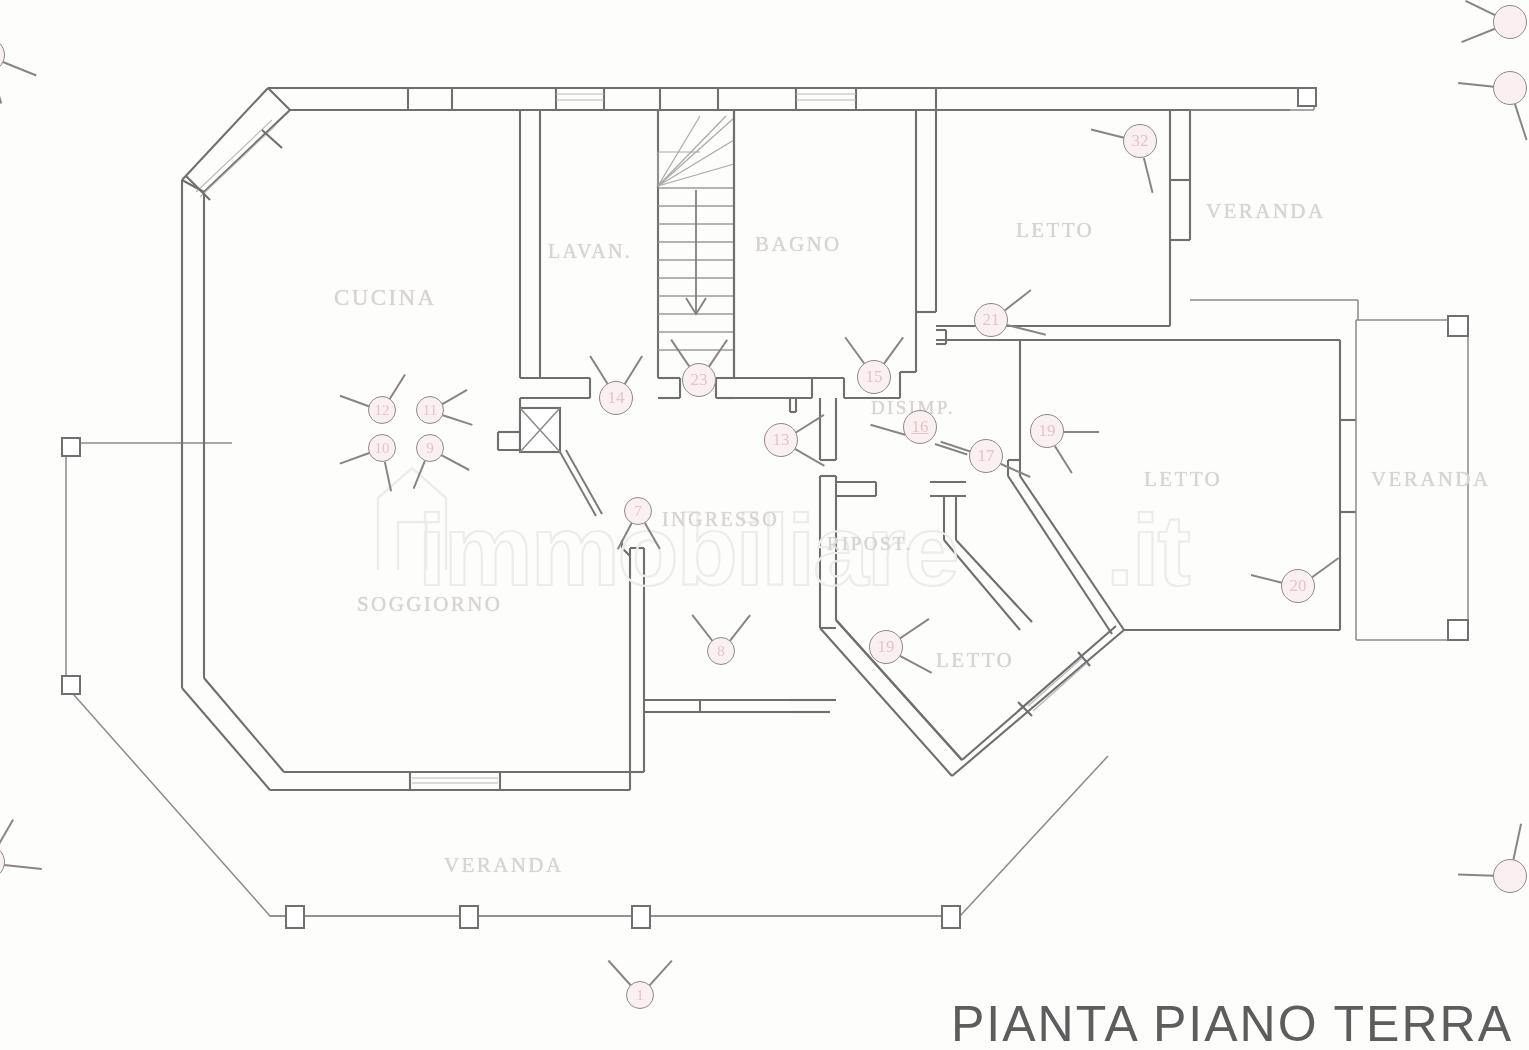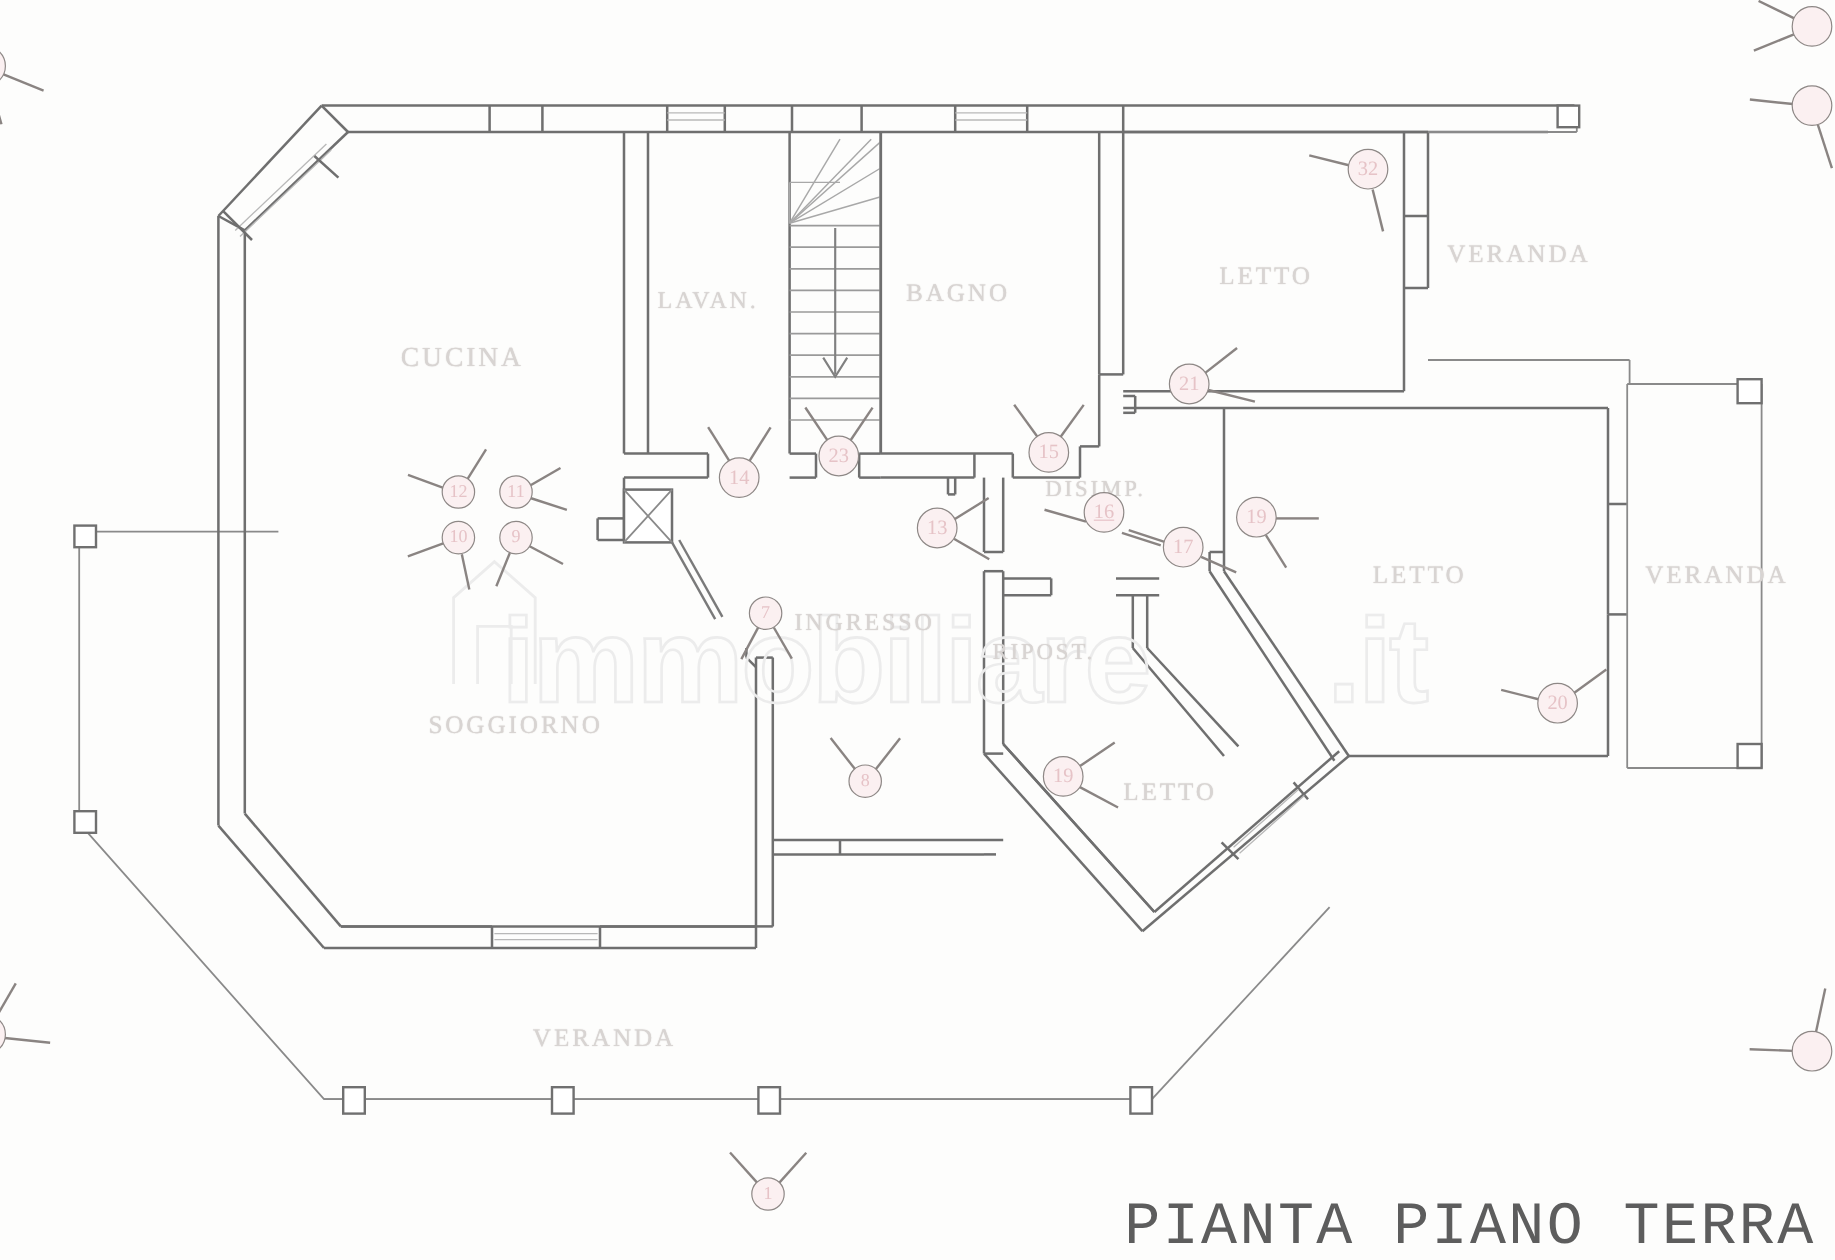--- a/index.html
+++ b/index.html
@@ -111,21 +111,21 @@
   }
   .title-block {
     position: absolute;
     right: 16px;
     bottom: 0px;
     text-align: right;
     -webkit-user-select: none;
     user-select: none;
   }
   .title-main {
-    font-family: Liberation Mono, monospace;
+    font-family: Liberation Sans, sans-serif;
     font-size: 50px;
     color: #5d5d5d;
     letter-spacing: 2px;
     line-height: 1.05;
     white-space: nowrap;
   }
   .title-sub {
     font-family: "Liberation Serif", "DejaVu Serif", serif;
     font-size: 46px;
     color: #6a6a6a;

